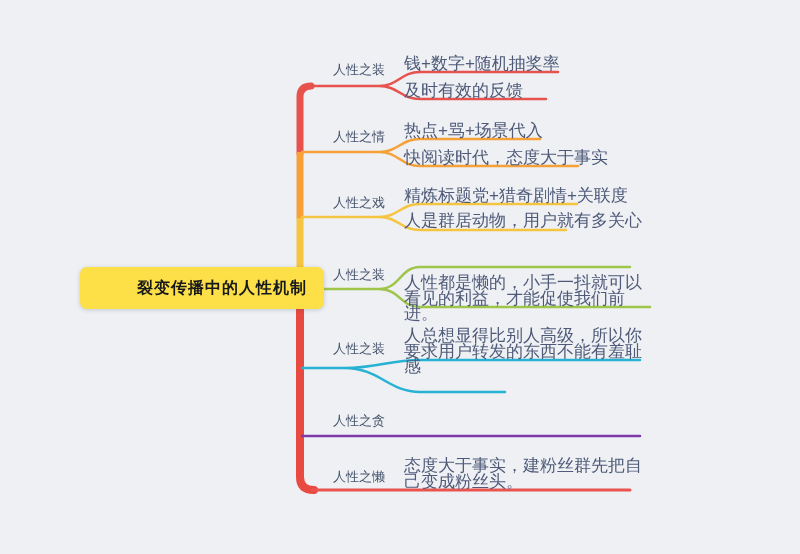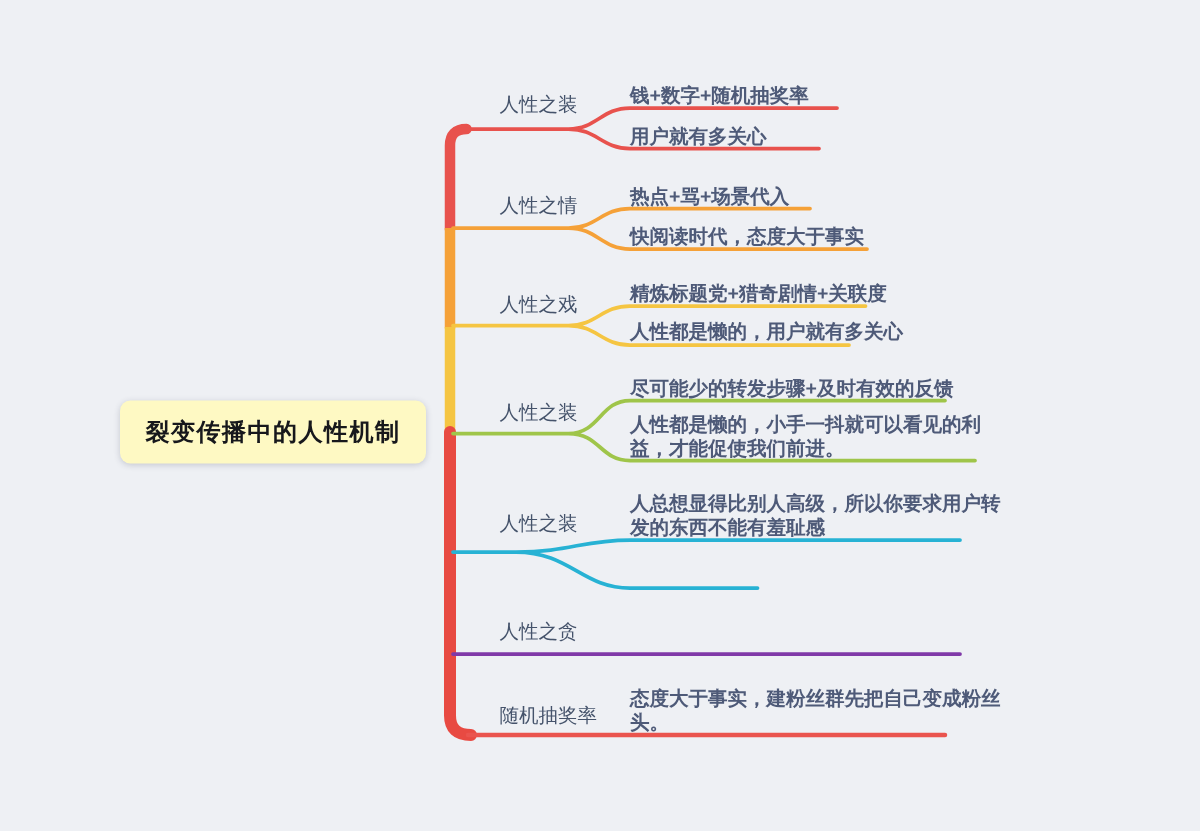--- a/index.html
+++ b/index.html
@@ -3,32 +3,32 @@
 <meta charset="utf-8">
 <style>
   html,body{margin:0;padding:0;background:#eef0f4;}
   .canvas{
     position:relative;width:800px;height:554px;background:#eef0f4;
     font-family:"Liberation Sans","DejaVu Sans",sans-serif;overflow:hidden;
   }
   .lines{position:absolute;left:0;top:0;}
   .root-node{
     position:absolute;left:80px;top:267px;width:204px;height:42px;
-    background:#fef9c3;border-radius:7px;
+    background:#fde047;border-radius:7px;
     box-shadow:0 1px 4px rgba(50,55,80,0.22);
     display:flex;align-items:center;justify-content:center;
-    font-size:16px;font-weight:bold;color:#17181c;letter-spacing:1px;
+    font-size:16px;font-weight:bold;color:#17181c;letter-spacing:1px;padding-left:40px;
   }
   .branch-label{
     position:absolute;left:333px;height:17px;line-height:17px;
     font-size:13px;color:#45536b;white-space:nowrap;
   }
   .child-topic{
-    position:absolute;left:420px;font-size:13px;line-height:15.5px;
-    color:#4e5a78;white-space:nowrap;font-weight:bold;
+    position:absolute;left:404px;font-size:17px;line-height:15.5px;
+    color:#4e5a78;white-space:nowrap;
   }
   .child-topic.wrap{white-space:normal;width:248px;}
 </style>
 </head>
 <body>
 
 <div class="canvas">
 
   <svg class="lines" width="800" height="554" viewBox="0 0 800 554" fill="none">
 
@@ -53,32 +53,31 @@
   </svg>
 
   <div class="root-node">裂变传播中的人性机制</div>
 
   <div class="branch-label" style="top:61px">人性之装</div>
   <div class="branch-label" style="top:128px">人性之情</div>
   <div class="branch-label" style="top:194px">人性之戏</div>
   <div class="branch-label" style="top:266px">人性之装</div>
   <div class="branch-label" style="top:340px">人性之装</div>
   <div class="branch-label" style="top:412px">人性之贪</div>
-  <div class="branch-label" style="top:468px">随机抽奖率</div>
+  <div class="branch-label" style="top:468px">人性之懒</div>
 
   <div class="child-topic" style="top:56px">钱+数字+随机抽奖率</div>
-  <div class="child-topic" style="top:83px">用户就有多关心</div>
+  <div class="child-topic" style="top:83px">及时有效的反馈</div>
 
   <div class="child-topic" style="top:123px">热点+骂+场景代入</div>
   <div class="child-topic" style="top:150px">快阅读时代，态度大于事实</div>
 
   <div class="child-topic" style="top:188px">精炼标题党+猎奇剧情+关联度</div>
-  <div class="child-topic" style="top:213px">人性都是懒的，用户就有多关心</div>
+  <div class="child-topic" style="top:213px">人是群居动物，用户就有多关心</div>
 
-  <div class="child-topic" style="top:251px">尽可能少的转发步骤+及时有效的反馈</div>
   <div class="child-topic wrap" style="top:328px">人总想显得比别人高级，所以你要求用户转发的东西不能有羞耻感</div>
 
   <div class="child-topic wrap" style="top:275px">人性都是懒的，小手一抖就可以看见的利益，才能促使我们前进。</div>
 
 
   <div class="child-topic wrap" style="top:458px">态度大于事实，建粉丝群先把自己变成粉丝头。</div>
 
 </div>
 
 </body></html>

